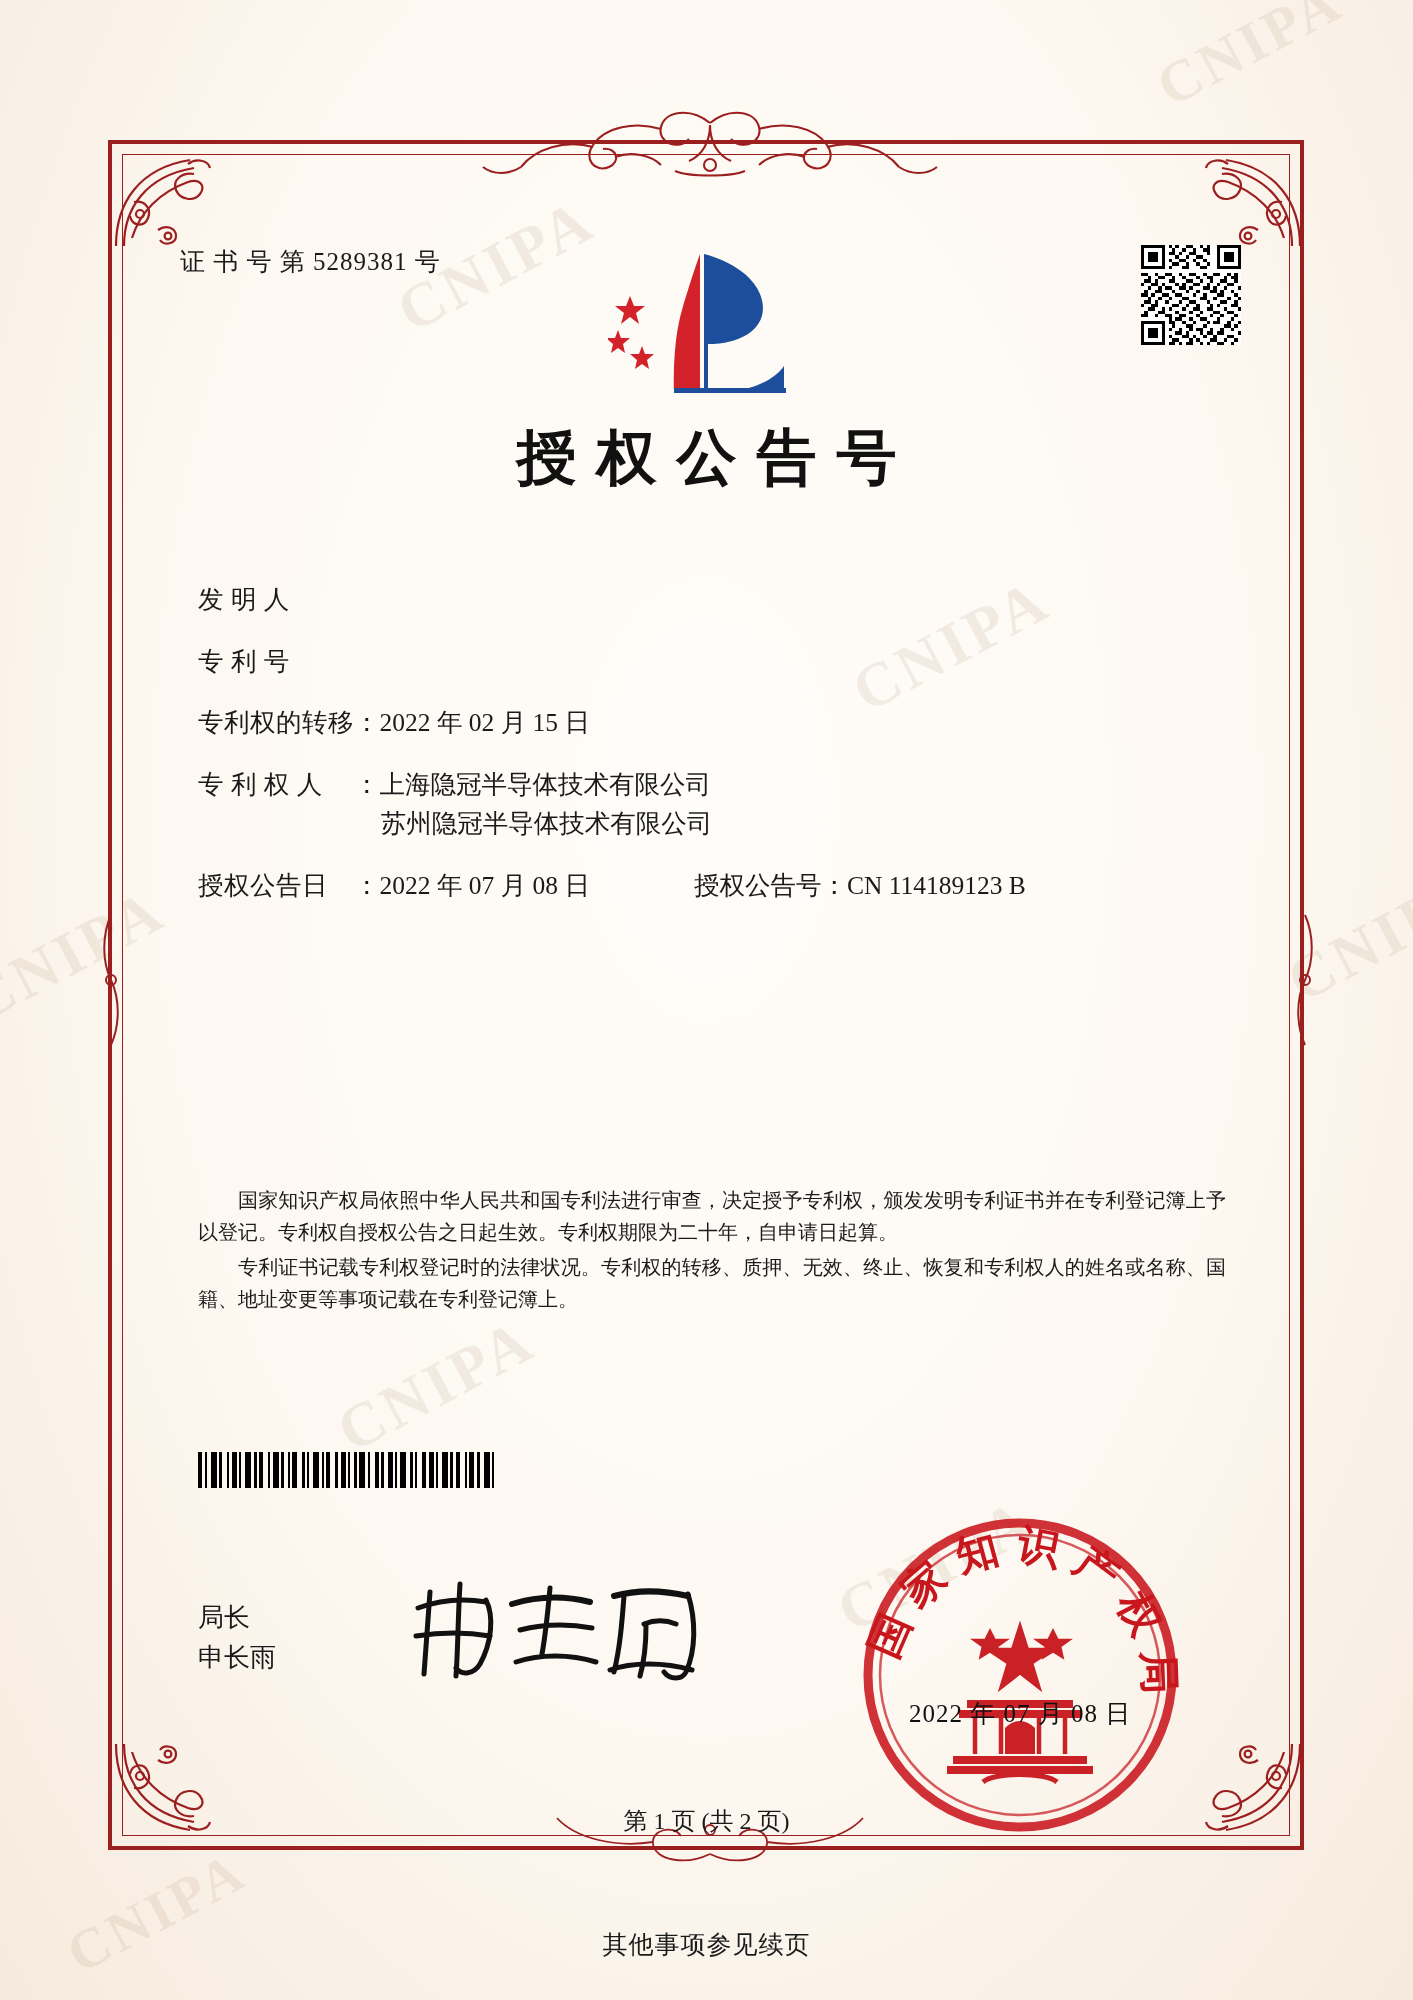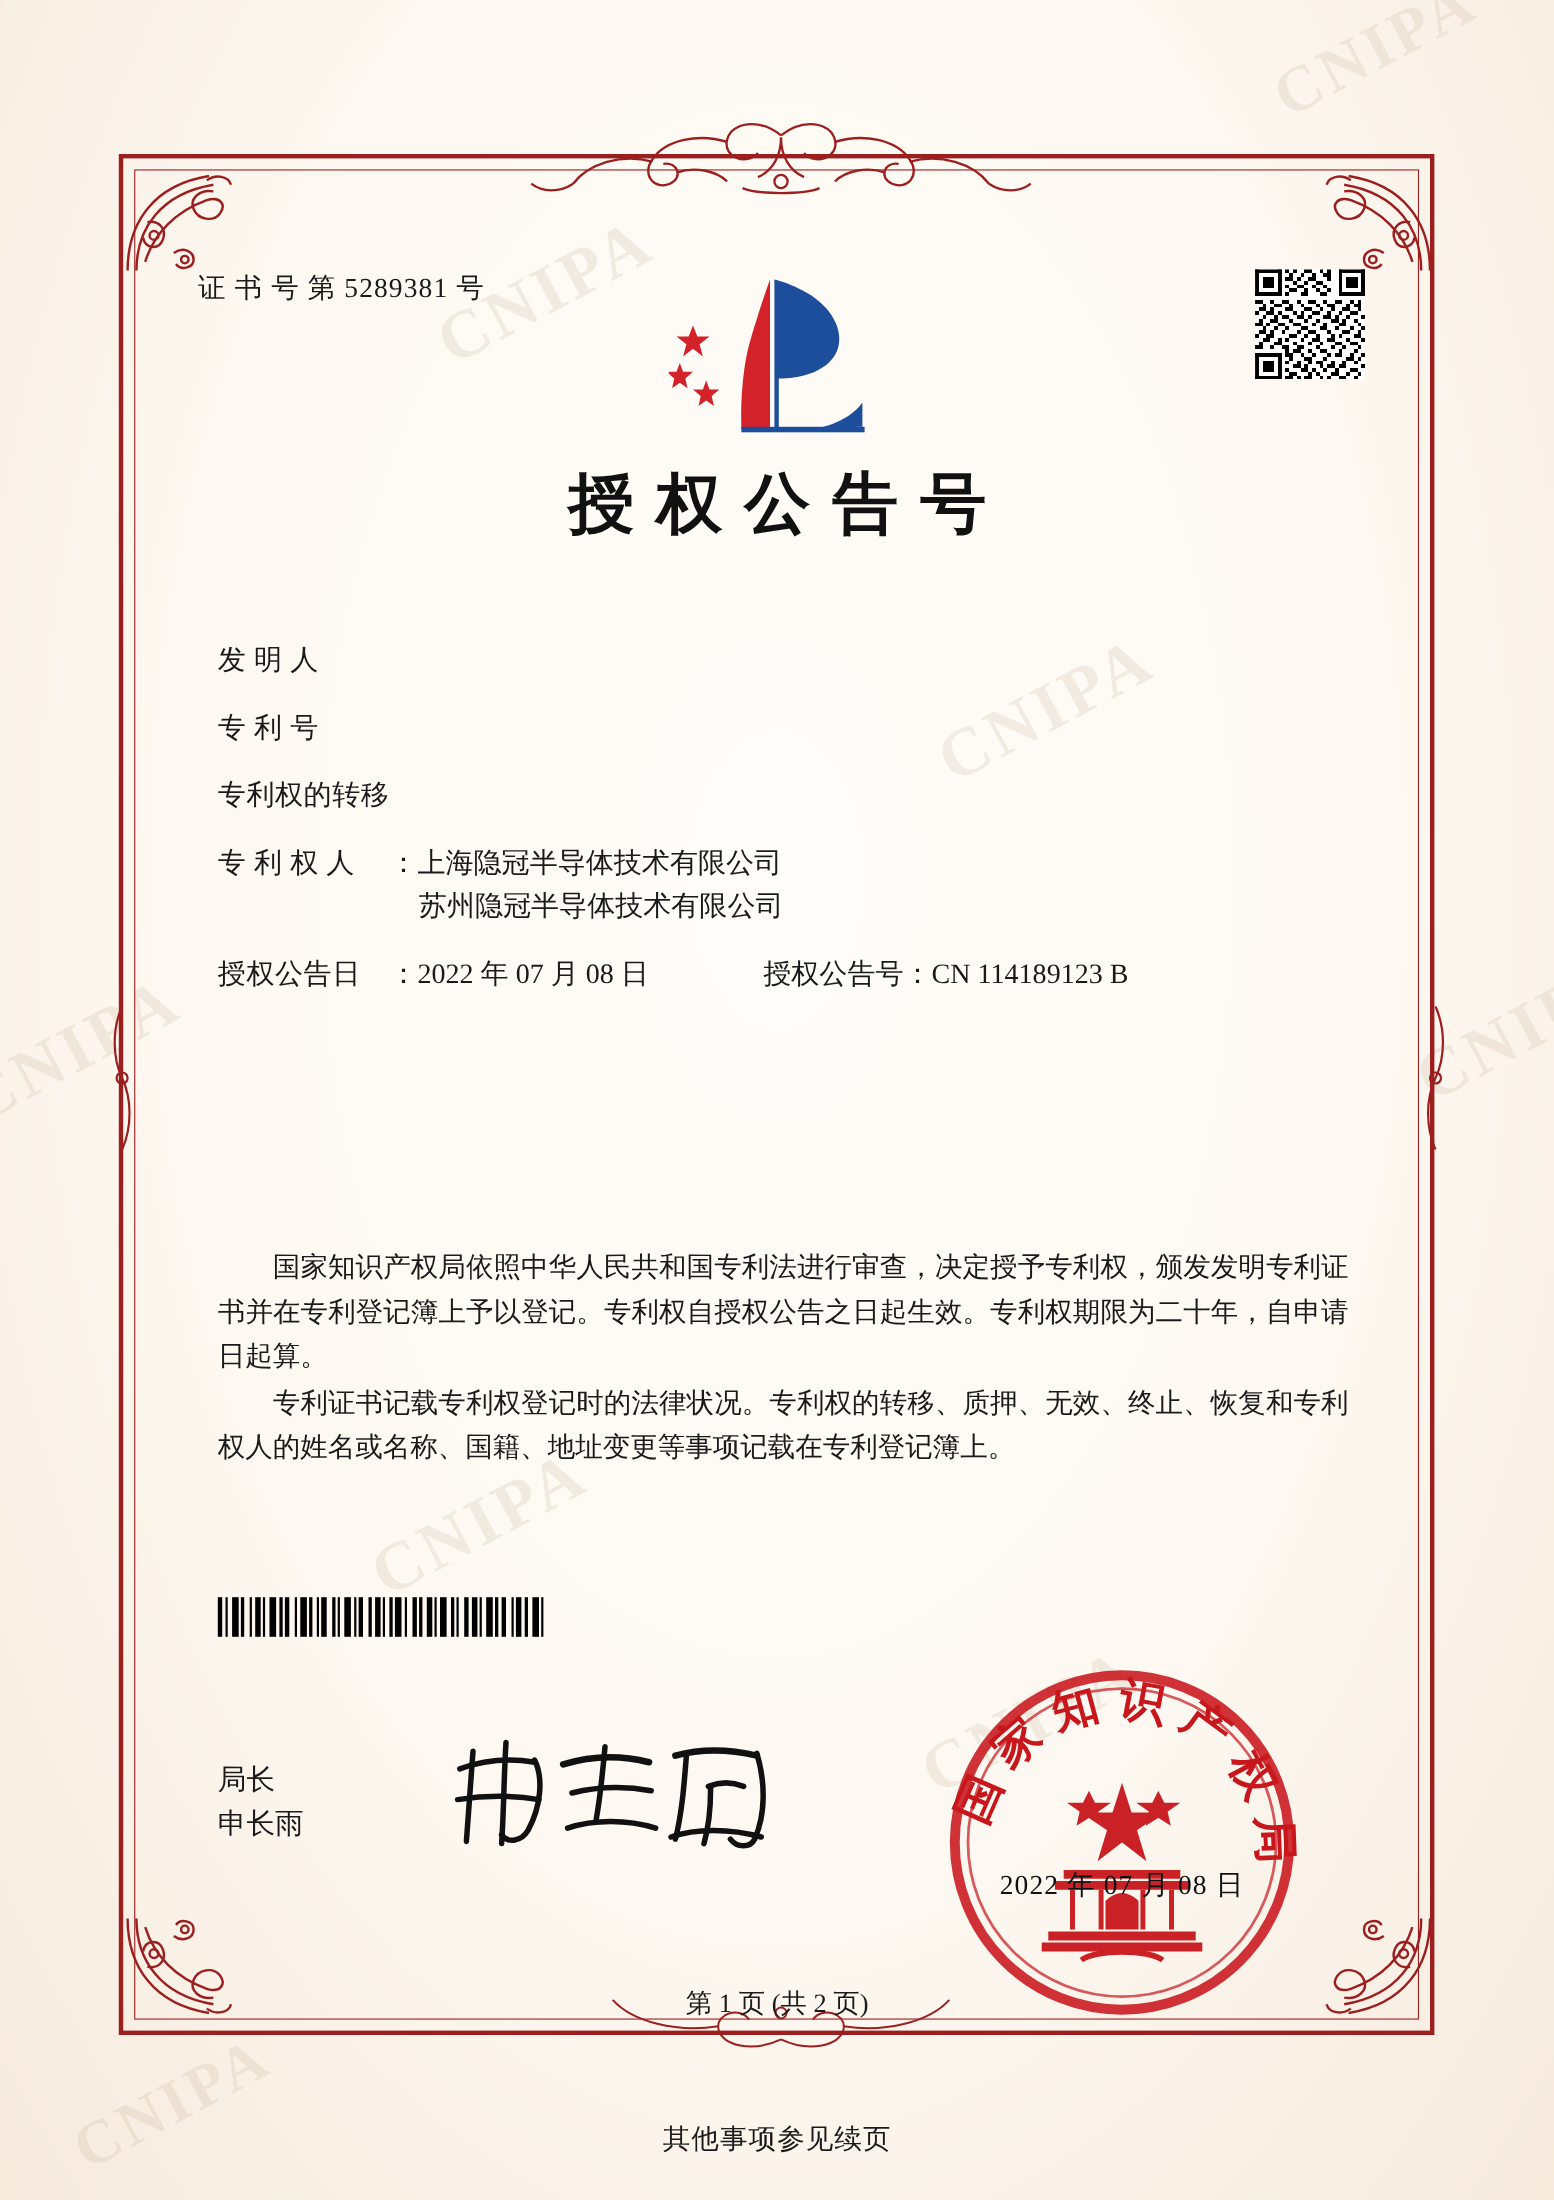--- a/index.html
+++ b/index.html
@@ -164,23 +164,23 @@
   .field-value { flex: 1; }
   .field-value .line2 { display: block; margin-top: 9px; }
 
   .row-inline { display: flex; align-items: flex-start; }
   .row-inline .seg2 { margin-left: 104px; display:flex; }
   .seg-label { white-space: nowrap; }
 
   
   .body-text {
     position: absolute;
-    left: 198px; top: 1133px;
+    left: 198px; top: 1184px;
     width: 1028px;
-    font-size: 25px;
+    font-size: 20px;
     line-height: 1.62;
     text-align: justify;
   }
   .body-text p { margin: 0 0 2px 0; text-indent: 2em; }
 
   
   .barcode {
     position: absolute;
     left: 198px; top: 1452px;
     width: 380px; height: 36px;
@@ -595,20 +595,23 @@
     <div class="field-row">
       <div class="field-label">发 明 人</div>
     </div>
 
     <div class="field-row">
       <div class="field-label">专 利 号</div>
     </div>
 
     <div class="field-row">
       <div class="field-label">专利权的转移</div>
+      <div class="field-value">
+        <span>：</span><span>2022 年 02 月 15 日</span>
+      </div>
     </div>
 
     <div class="field-row">
       <div class="field-label">专 利 权 人</div>
       <div class="field-value">
         <span>：</span><span>上海隐冠半导体技术有限公司</span>
         <span class="line2" style="margin-left:1.05em">苏州隐冠半导体技术有限公司</span>
       </div>
     </div>
 

